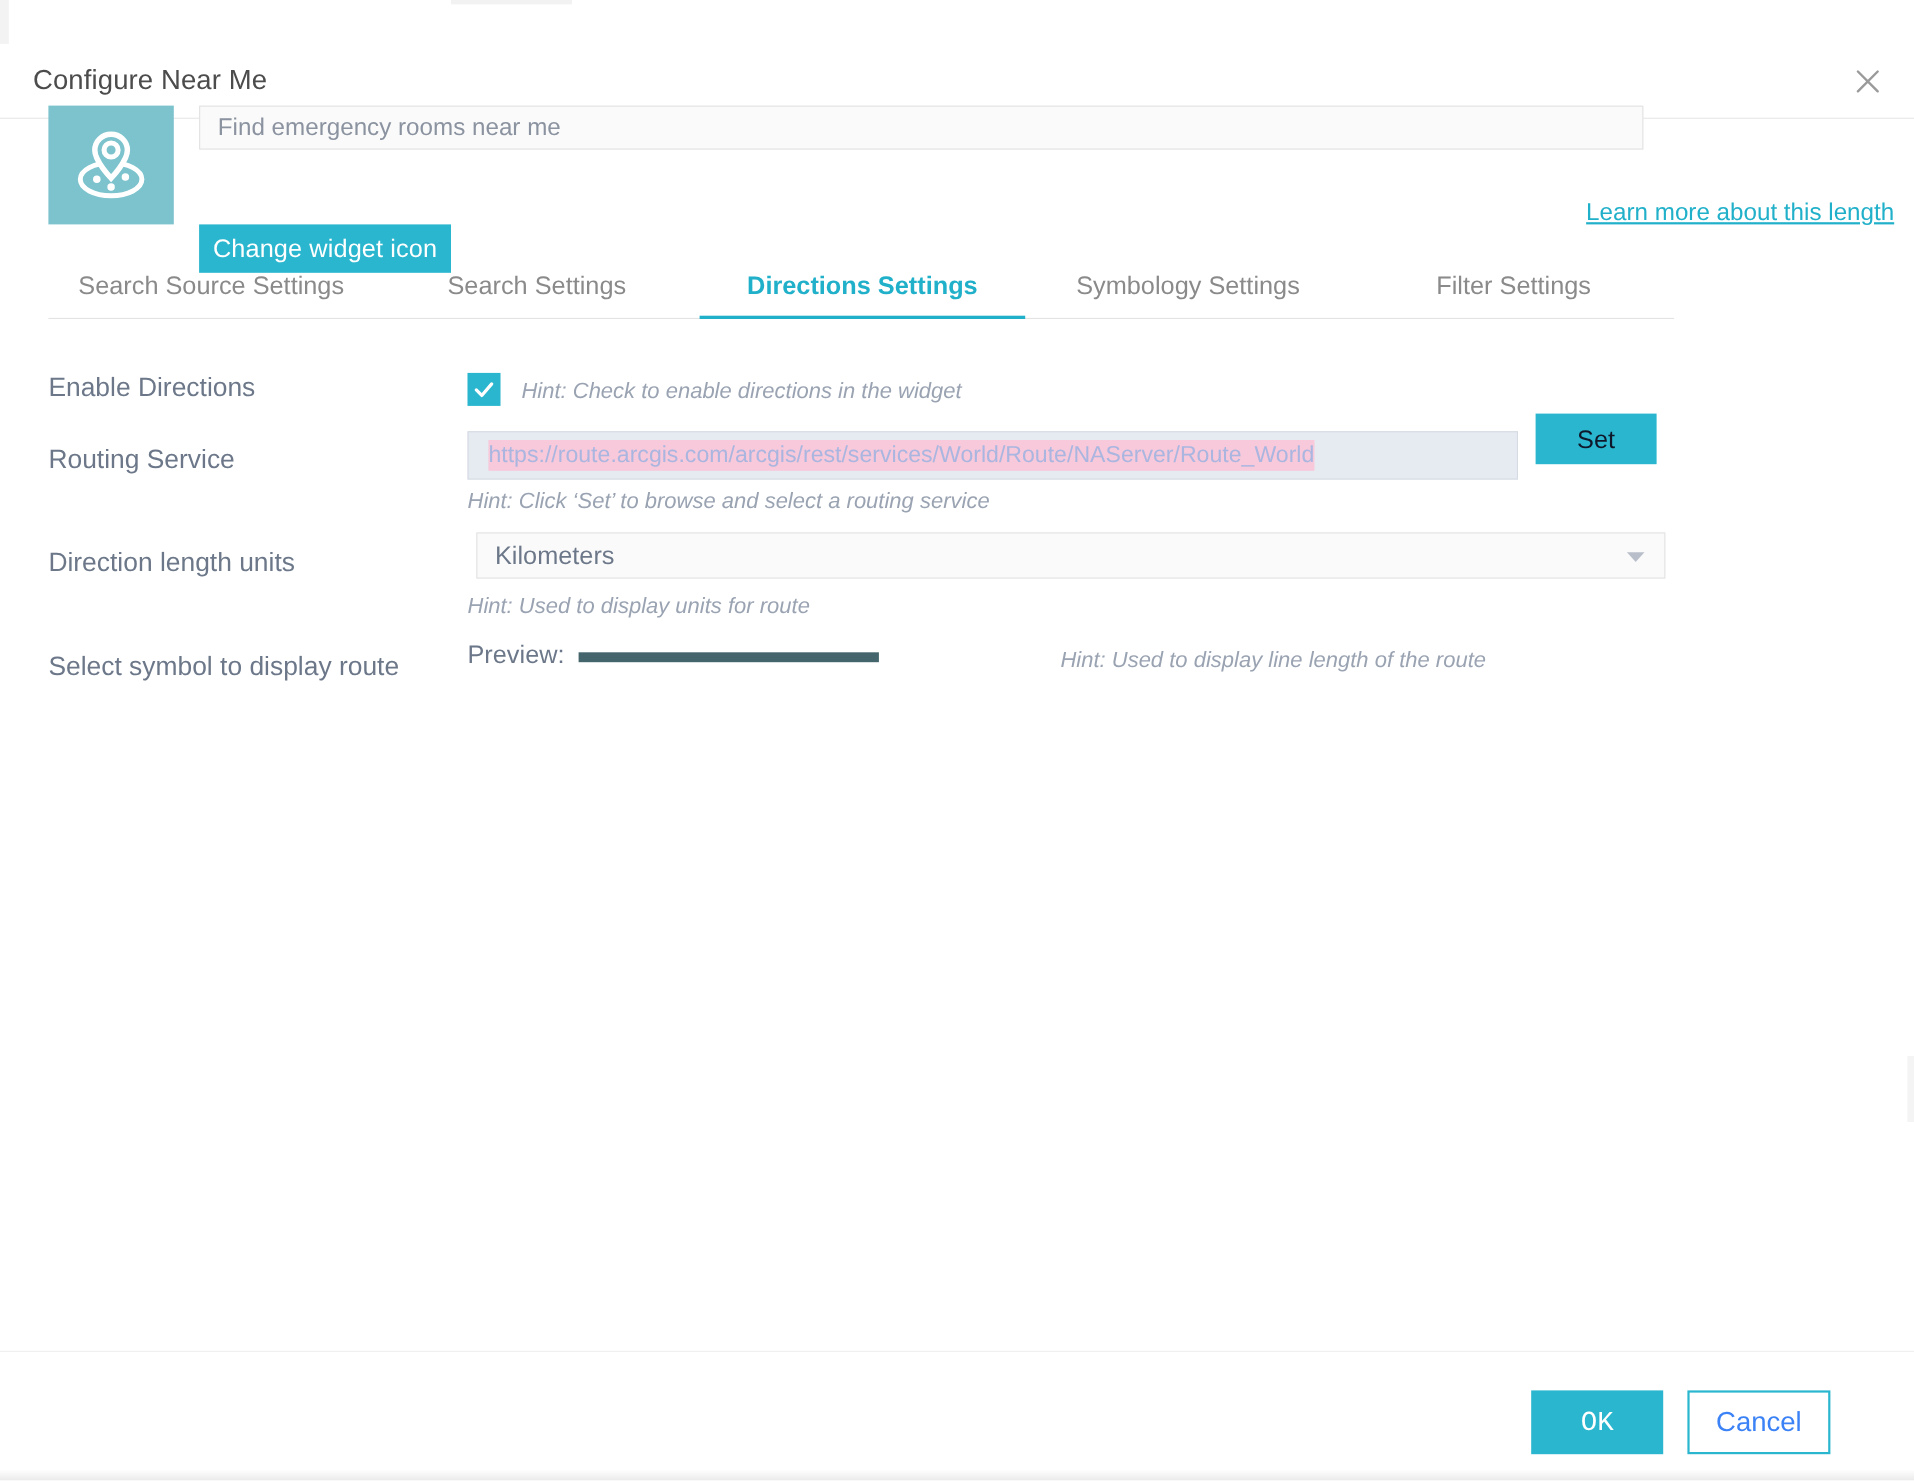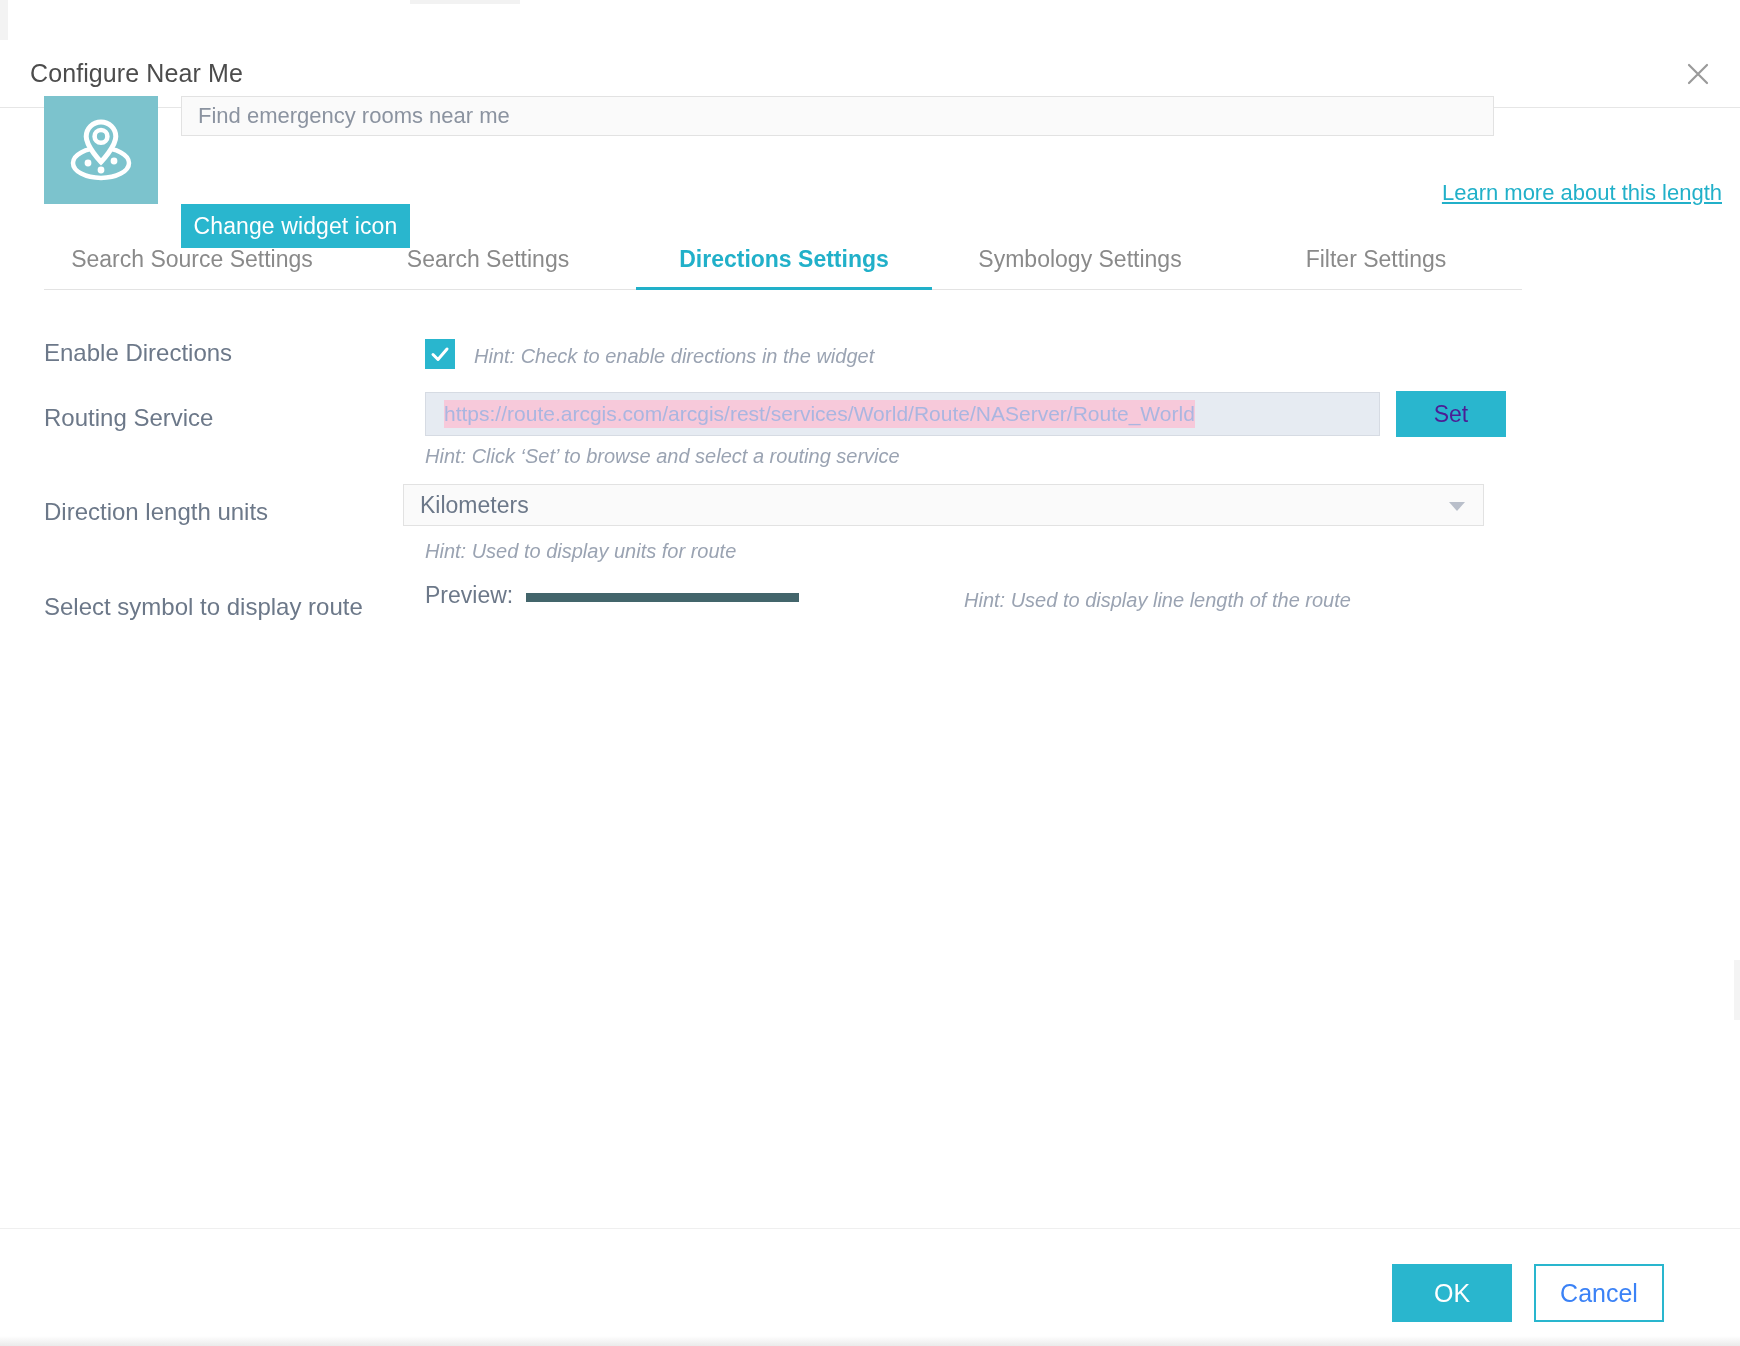--- a/index.html
+++ b/index.html
@@ -175,36 +175,36 @@
   }
   .routing-url {
     font-size: 21px;
     color: #aab6e0;
     background: #f7c9da;
     white-space: nowrap;
     line-height: 1.35;
   }
   .set-btn {
     position: absolute;
-    left: 1396px; top: 391px;
+    left: 1396px; top: 376px;
     width: 110px; height: 46px;
     background: #29b6ce;
     border: none;
-    color: #4c1d95;
+    color: #0f172a;
     font-family: "Liberation Sans", sans-serif;
     font-size: 23px;
     cursor: pointer;
   }
   #hint-routing { left: 425px; top: 445px; }
 
   
   #lbl-units { top: 498px; }
   .units-select {
     position: absolute;
-    left: 403px; top: 484px;
+    left: 433px; top: 484px;
     width: 1081px; height: 42px;
     background: #fafafa;
     border: 1px solid #e2e2e2;
     display: flex; align-items: center;
     padding: 12px 16px;
     cursor: pointer;
   }
   .units-value {
     font-size: 23px;
     color: #6c7889;
@@ -245,21 +245,21 @@
     background: #ffffff;
     border-top: 1px solid #efefef;
   }
   .ok-btn {
     position: absolute;
     left: 1392px; top: 1264px;
     width: 120px; height: 58px;
     background: #29b6ce;
     border: none;
     color: #ffffff;
-    font-family: Liberation Sans, sans-serif;
+    font-family: Liberation Mono, monospace;
     font-size: 25px;
     cursor: pointer;
   }
   .cancel-btn {
     position: absolute;
     left: 1534px; top: 1264px;
     width: 130px; height: 58px;
     background: #ffffff;
     border: 2px solid #29b6ce;
     color: #3b82f6;

